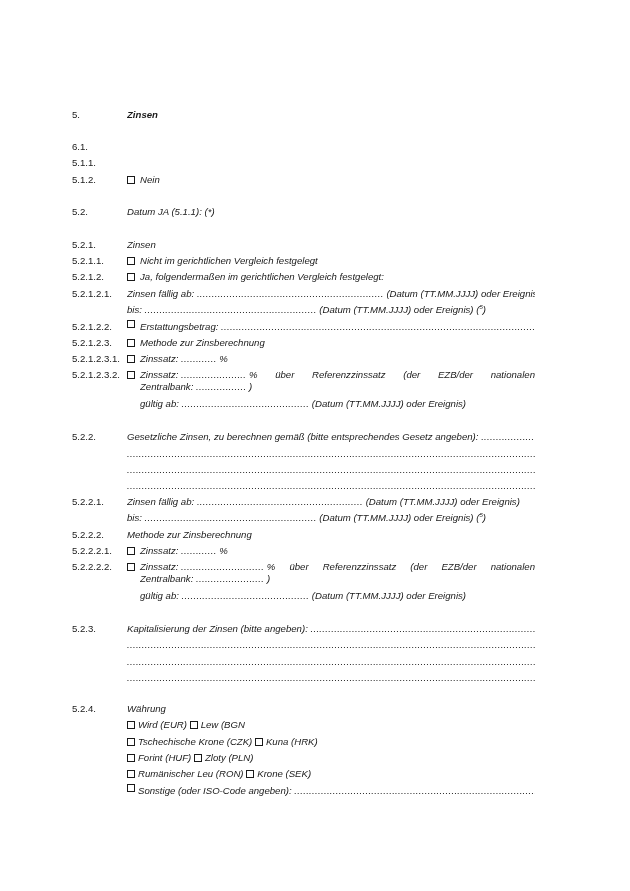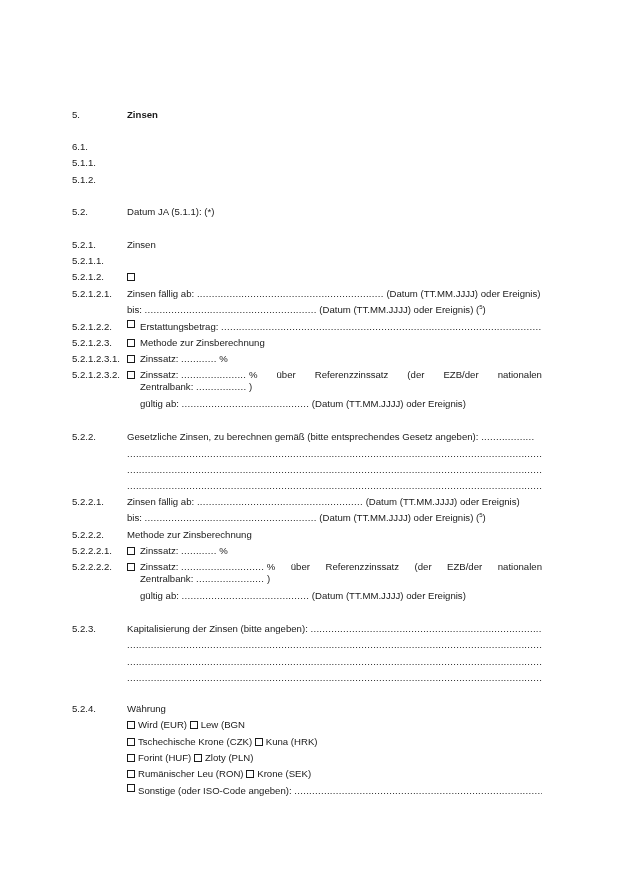--- a/index.html
+++ b/index.html
@@ -2,21 +2,21 @@
 <html><head>
 <meta charset="utf-8">
 <style>
   html, body { margin: 0; padding: 0; background: #ffffff; }
   body {
     width: 630px; height: 891px; position: relative; overflow: hidden;
     font-family: "Liberation Sans", sans-serif; font-size: 9.6px; color: #1a1a1a;
   }
   .row { position: absolute; left: 72px; width: 478px; height: 14px; line-height: 14px; white-space: nowrap; }
   .num { position: absolute; left: 0; top: 0; }
-  .txt { position: absolute; left: 55px; top: 0; right: 8px; overflow: hidden; }
+  .txt { position: absolute; left: 55px; top: 0; right: 15px; overflow: hidden; font-style: italic; }
   .bold { font-weight: bold; }
   .cb {
     display: inline-block; width: 8px; height: 8px; border: 1.2px solid #1a1a1a;
     box-sizing: border-box; vertical-align: -1px; margin-right: 5px;
   }
   .cb.tight { margin-right: 3px; }
   .dots { letter-spacing: 0.3px; }
   .fill { display: flex; }
   .fill .grow { flex: 1; overflow: hidden; white-space: nowrap; }
   .just { display: flex; justify-content: space-between; text-align: center; }
@@ -31,37 +31,39 @@
 </div>
 
 <div class="row" style="top:140px">
   <span class="num">6.1.</span>
 </div>
 <div class="row" style="top:156px">
   <span class="num">5.1.1.</span>
 </div>
 <div class="row" style="top:173px">
   <span class="num">5.1.2.</span>
+  <span class="txt"><span class="cb"></span><span>Nein</span></span>
 </div>
 
 <div class="row" style="top:205px">
   <span class="num">5.2.</span>
   <span class="txt">Datum JA (5.1.1): (*)</span>
 </div>
 
 <div class="row" style="top:238px">
   <span class="num">5.2.1.</span>
   <span class="txt">Zinsen</span>
 </div>
 <div class="row" style="top:254px">
   <span class="num">5.2.1.1.</span>
+  <span class="txt"><span class="cb"></span><span>Nicht im gerichtlichen Vergleich festgelegt</span></span>
 </div>
 <div class="row" style="top:270px">
   <span class="num">5.2.1.2.</span>
-  <span class="txt"><span class="cb"></span></span>
+  <span class="txt"><span class="cb"></span><span>Ja, folgendermaßen im gerichtlichen Vergleich festgelegt:</span></span>
 </div>
 <div class="row" style="top:287px">
   <span class="num">5.2.1.2.1.</span>
   <span class="txt">
     <span>Zinsen fällig ab:</span>
     <span class="dots">...............................................................</span>
     <span>(Datum (TT.MM.JJJJ) oder Ereignis)</span>
   </span>
 </div>
 <div class="row" style="top:303px">

